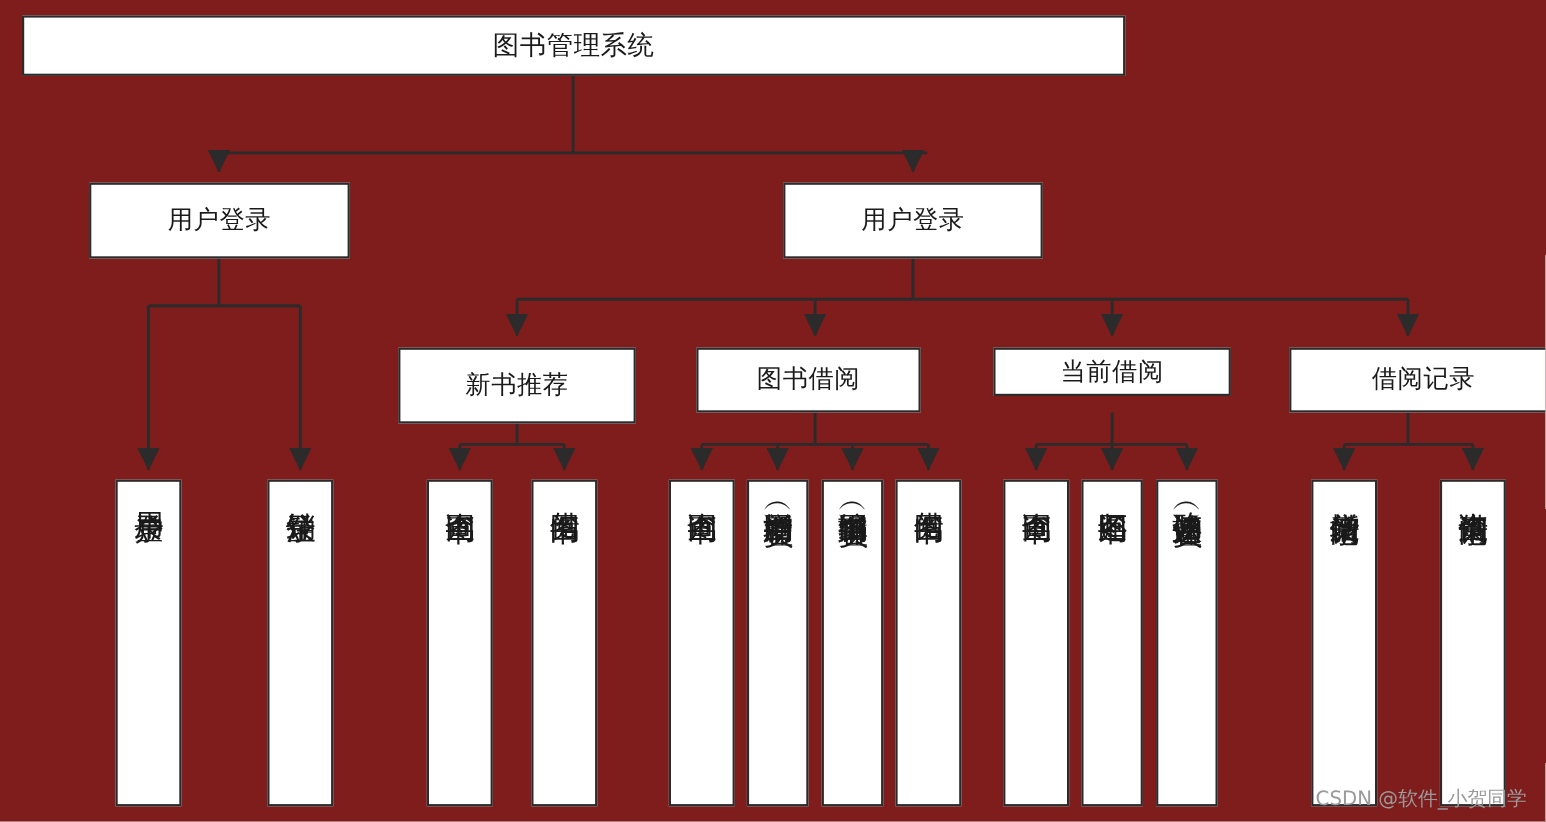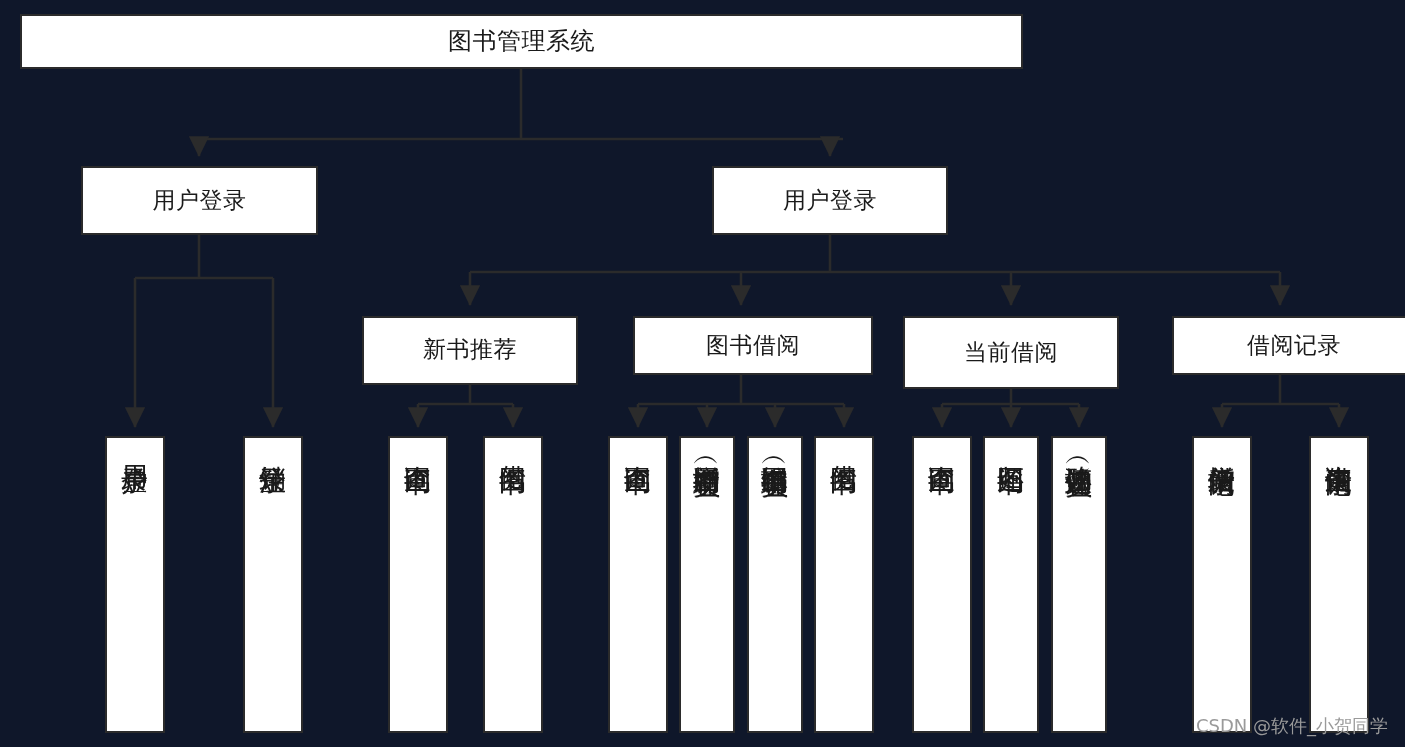--- a/index.html
+++ b/index.html
@@ -8,21 +8,21 @@
     padding: 0;
     background: #ffffff;
   }
   body {
     font-family: "DejaVu Sans", "Liberation Sans", sans-serif;
   }
   #canvas {
     position: relative;
     width: 1405px;
     height: 747px;
-    background: #0f172a;
+    background: #7f1d1d;
     overflow: hidden;
   }
   #edges {
     position: absolute;
     left: 0;
     top: 0;
     width: 1405px;
     height: 747px;
     pointer-events: none;
   }
@@ -136,24 +136,24 @@
   <div class="node horiz" style="left:81px; top:166px; width:237px; height:69px;">
     <span class="label">用户登录</span>
   </div>
   <div class="node horiz" style="left:712px; top:166px; width:236px; height:69px;">
     <span class="label">用户登录</span>
   </div>
 
   <div class="node horiz" style="left:362px; top:316px; width:216px; height:69px;font-family:Liberation Serif, serif;">
     <span class="label">新书推荐</span>
   </div>
-  <div class="node horiz" style="left:633px; top:316px; width:240px; height:59px;">
+  <div class="node horiz" style="left:633px; top:316px; width:204px; height:59px;">
     <span class="label">图书借阅</span>
   </div>
-  <div class="node horiz" style="left:903px; top:316px; width:216px; height:73px;">
+  <div class="node horiz" style="left:903px; top:316px; width:216px; height:44px;">
     <span class="label">当前借阅</span>
   </div>
   <div class="node horiz" style="left:1172px; top:316px; width:244px; height:59px;">
     <span class="label">借阅记录</span>
   </div>
 
   <div class="node vert" style="left:105px; top:436px; width:60px; height:297px;">
     <span class="label">用户登录</span>
   </div>
   <div class="node vert" style="left:243px; top:436px; width:60px; height:297px;">

